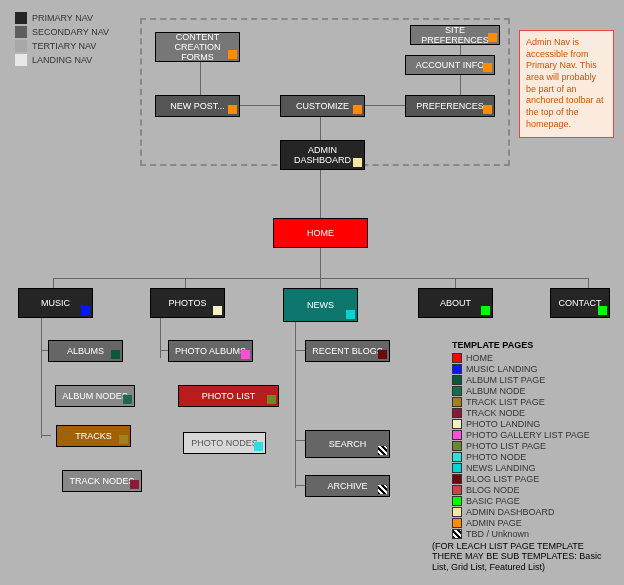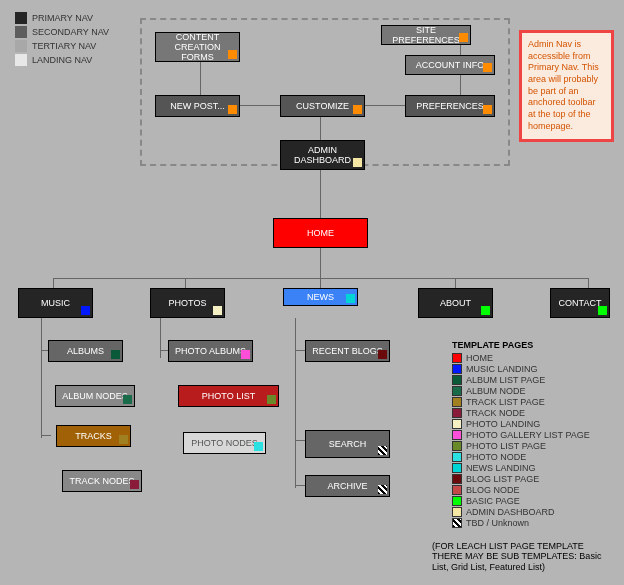--- a/index.html
+++ b/index.html
@@ -3,21 +3,21 @@
 <meta charset="utf-8">
 <style>
 *{box-sizing:border-box;margin:0;padding:0}
 body{background:#fff;font-family:Verdana,sans-serif;font-size:9px;width:624px;height:585px;position:relative;overflow:hidden}
 .canvas{position:absolute;inset:0;background:#b5b5b5;padding:0}
 .nav-legend{position:absolute;left:15px;top:12px;background:transparent}
 .nav-legend .row{display:flex;align-items:center;margin-bottom:2px}
 .nav-legend .sw{width:12px;height:12px;margin-right:5px}
 .nav-legend span{font-size:9px;color:#333}
 .admin-area{position:absolute;left:140px;top:18px;width:370px;height:148px;border:2px dashed #888}
-.annot{position:absolute;right:10px;top:30px;width:95px;border:3px solid #ef4444;background:#fbeade;padding:6px;font-size:9px;color:#d35400;line-height:1.3}
+.annot{position:absolute;right:10px;top:30px;width:95px;border:1px solid #ef4444;background:#fbeade;padding:6px;font-size:9px;color:#d35400;line-height:1.3}
 .node{position:absolute;border:1px solid #000;display:flex;align-items:center;justify-content:center;text-align:center;color:#fff;font-size:9px;padding:2px 4px}
 .stack::before,.stack::after{content:"";position:absolute;inset:-5px -5px 5px 5px;border:1px solid #000;background:inherit;z-index:-1}
 .stack::after{inset:-9px -9px 9px 9px;z-index:-2}
 .stack1::before{content:"";position:absolute;inset:-5px -5px 5px 5px;border:1px solid #000;background:inherit;z-index:-1}
 .badge{position:absolute;width:9px;height:9px;right:2px;bottom:2px}
 .line{position:absolute;background:#666}
 .hline{height:1px}
 .vline{width:1px}
 .template-legend{position:absolute;right:12px;top:340px;width:160px}
 .template-legend .hdr{font-weight:bold;font-size:9px;margin-bottom:3px;color:#000}
@@ -74,21 +74,21 @@
   <div class="line hline" style="left:160px;top:350px;width:10px"></div>
   <div class="line vline" style="left:295px;top:318px;height:170px"></div>
   <div class="line hline" style="left:295px;top:350px;width:10px"></div>
   <div class="line hline" style="left:295px;top:440px;width:10px"></div>
   <div class="line hline" style="left:295px;top:485px;width:10px"></div>
 
   <div class="node stack1" style="left:155px;top:32px;width:85px;height:30px;background:#777">
       <span>CONTENT CREATION FORMS</span>
       <div class="badge" style="background:#ff8c00"></div>
     </div>
-  <div class="node" style="left:381px;top:25px;width:90px;height:20px;background:#777">
+  <div class="node" style="left:410px;top:25px;width:90px;height:20px;background:#777">
       <span>SITE PREFERENCES</span>
       <div class="badge" style="background:#ff8c00"></div>
     </div>
   <div class="node" style="left:405px;top:55px;width:90px;height:20px;background:#777">
       <span>ACCOUNT INFO</span>
       <div class="badge" style="background:#ff8c00"></div>
     </div>
 
   <div class="node" style="left:155px;top:95px;width:85px;height:22px;background:#555">
       <span>NEW POST...</span>
@@ -113,21 +113,21 @@
     </div>
 
   <div class="node" style="left:18px;top:288px;width:75px;height:30px;background:#252525">
       <span>MUSIC</span>
       <div class="badge" style="background:#0018ff"></div>
     </div>
   <div class="node" style="left:150px;top:288px;width:75px;height:30px;background:#252525">
       <span>PHOTOS</span>
       <div class="badge" style="background:#f5f0c4"></div>
     </div>
-  <div class="node" style="left:283px;top:288px;width:75px;height:18px;background:#3b82f6">
+  <div class="node" style="left:283px;top:288px;width:75px;height:34px;background:#0f766e">
       <span>NEWS</span>
       <div class="badge" style="background:#00d4d4"></div>
     </div>
   <div class="node" style="left:418px;top:288px;width:75px;height:30px;background:#252525">
       <span>ABOUT</span>
       <div class="badge" style="background:#00ff00"></div>
     </div>
   <div class="node" style="left:550px;top:288px;width:60px;height:30px;background:#252525">
       <span>CONTACT</span>
       <div class="badge" style="background:#00ff00"></div>
@@ -233,20 +233,24 @@
         </div>
         <div class="row">
           <div class="sw" style="background:#00ff00"></div>
           <span>BASIC PAGE</span>
         </div>
         <div class="row">
           <div class="sw" style="background:#f5e6a3"></div>
           <span>ADMIN DASHBOARD</span>
         </div>
         <div class="row">
+          <div class="sw" style="background:#ff8c00"></div>
+          <span>ADMIN PAGE</span>
+        </div>
+        <div class="row">
           <div class="sw hatched"></div>
           <span>TBD / Unknown</span>
         </div>
       </div>
   </div>
 
   <div class="footnote">(FOR LEACH LIST PAGE TEMPLATE THERE MAY BE SUB TEMPLATES: Basic List, Grid List, Featured List)</div>
 </div>
 
 </body></html>

